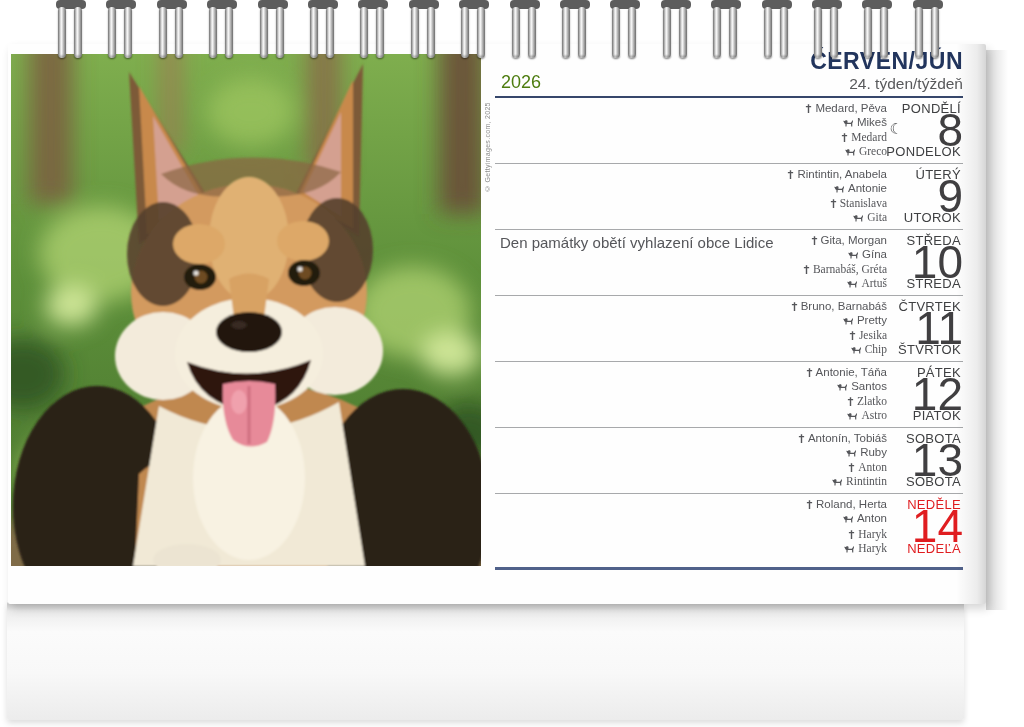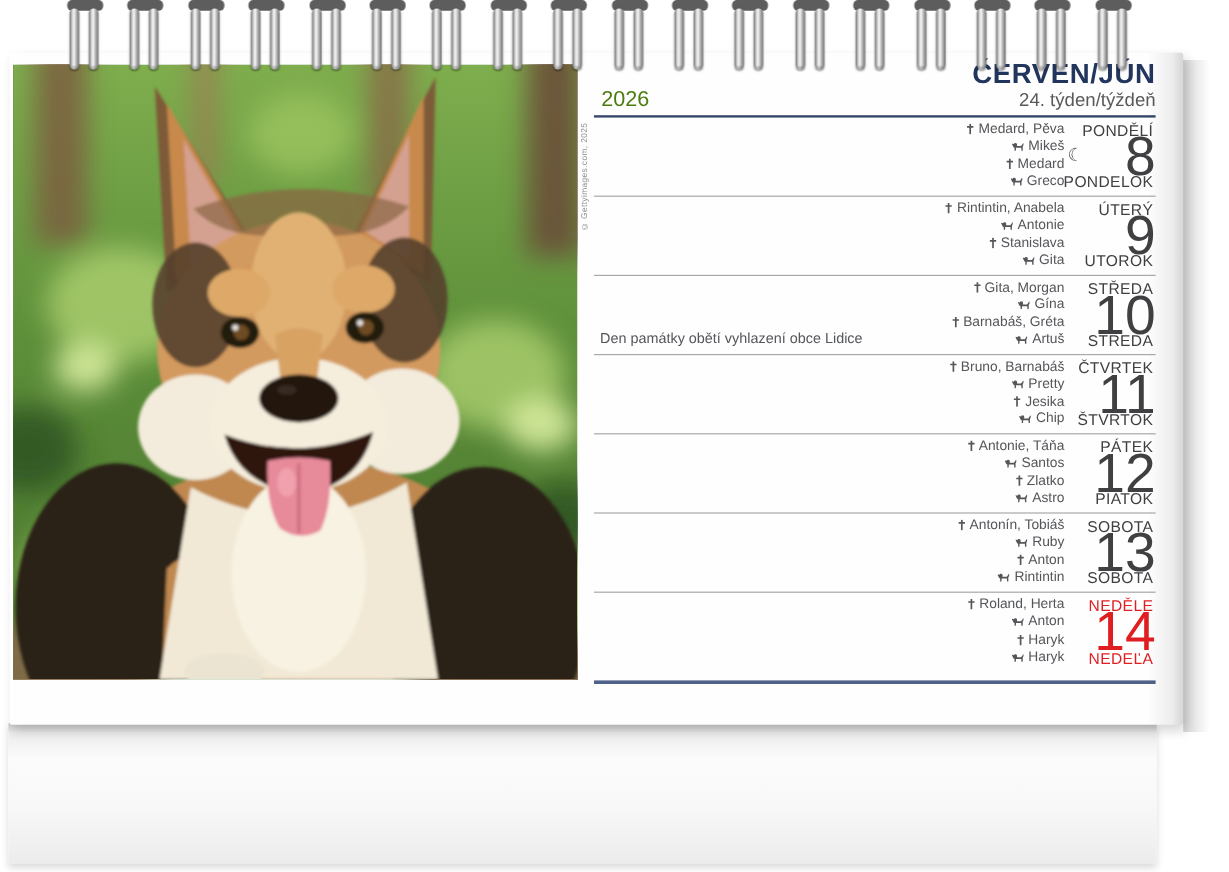--- a/index.html
+++ b/index.html
@@ -42,25 +42,25 @@
   .month{position:absolute;right:0;top:0;font-size:23px;font-weight:bold;color:#22355d;letter-spacing:.5px;}
   .year{position:absolute;left:6px;top:24px;font-size:18px;color:#4d7c0f;}
   .week{position:absolute;right:0;top:27px;font-size:15.5px;color:#58595b;}
   .hrule{position:absolute;left:0;top:48px;width:100%;height:2px;background:#36476b;}
   .rows{position:absolute;left:0;top:50px;width:100%;}
   .brule{position:absolute;left:0;top:519px;width:100%;height:3px;background:#50618a;}
 
   .day-row{position:relative;height:66px;border-bottom:1px solid #a7a9ab;box-sizing:border-box;}
   .day-row:last-child{border-bottom:none;}
 
-  .note{position:absolute;left:5px;top:4px;font-size:12px;color:#55565a;margin-top:41px;}
+  .note{position:absolute;left:5px;top:4px;font-size:15px;color:#55565a;}
   .names{position:absolute;right:76px;top:0;height:100%;text-align:right;color:#55565a;font-size:11.5px;}
   .ngroup{line-height:14px;}
   .ngroup.cz{position:absolute;right:0;top:3px;white-space:nowrap;}
-  .ngroup.sk{position:absolute;right:0;bottom:5px;white-space:nowrap;}
+  .ngroup.sk{position:absolute;right:0;bottom:5px;white-space:nowrap;font-family:Liberation Serif, serif;}
   .nline svg{vertical-align:-1px;margin-right:3px;}
 
   .moon{position:absolute;right:60px;top:22px;font-size:15px;color:#58595b;
         font-family:"DejaVu Sans",sans-serif;}
 
   .daycol{position:absolute;right:2px;top:0;width:120px;height:100%;text-align:right;}
   .dname{font-size:13px;color:#3f4042;letter-spacing:.3px;}
   .dname.cz{position:absolute;right:0;top:3px;}
   .dname.sk{position:absolute;right:0;bottom:4px;}
   .dnum{position:absolute;right:-2px;top:9px;font-size:46px;line-height:46px;color:#403f41;}

